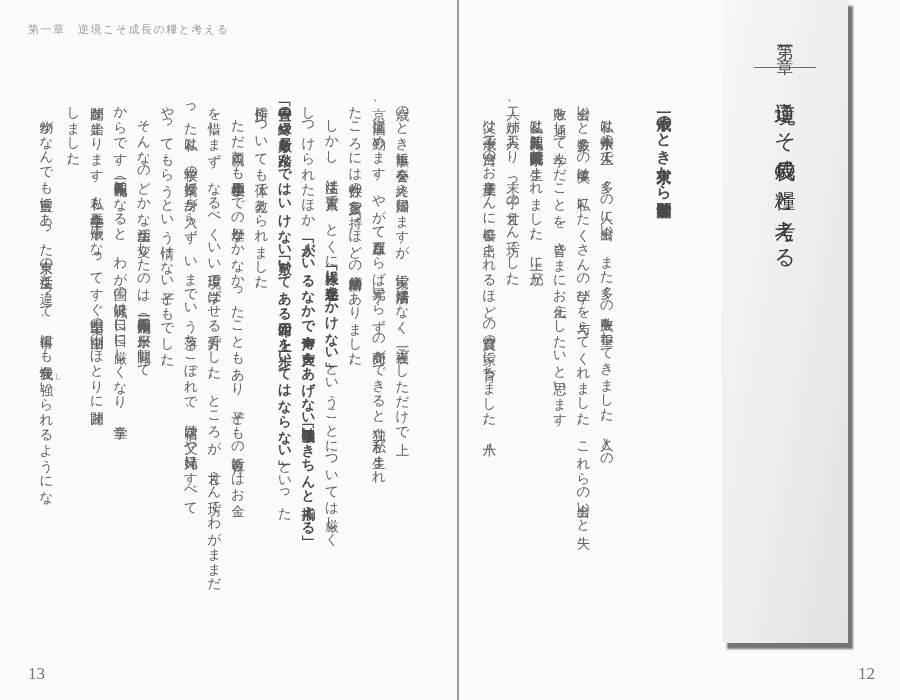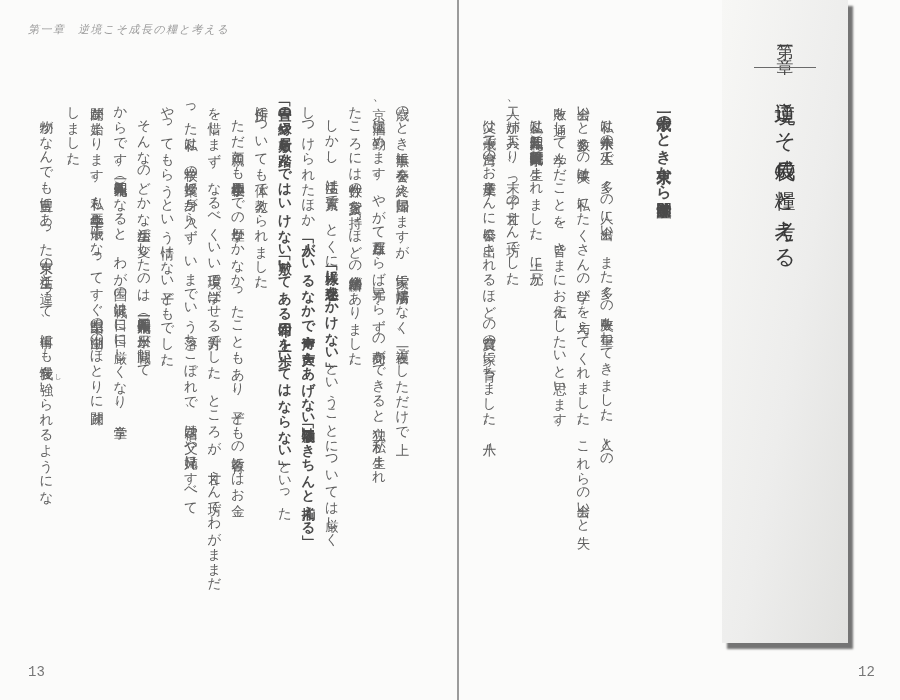--- a/index.html
+++ b/index.html
@@ -8,21 +8,20 @@
     background:#fbfbfa;
     font-family:"Liberation Serif", serif;
   }
   .spread{position:relative;width:900px;height:700px;}
 
   
   .running-head{
     position:absolute;left:28px;top:22px;
     font-size:11px;color:#9a9a9a;letter-spacing:1.5px;
     white-space:pre;
-    font-style:italic;
   }
 
   
   .gutter-line{
     position:absolute;left:457px;top:0;width:2px;height:700px;
     background:#9b9b9b;
   }
 
   
   .chapter-banner{
@@ -60,22 +59,22 @@
     padding-top:8px;margin-left:34px;
   }
   .b{
     font-family:"Liberation Sans", sans-serif;
     font-weight:bold;color:#4a4a4a;
   }
   ruby rt{font-size:7px;color:#8a8a8a;letter-spacing:0;}
 
   
   .page-num{
-    position:absolute;top:664px;font-size:14px;color:#777;
-    font-family:Liberation Mono, monospace;
+    position:absolute;top:664px;font-size:17px;color:#777;
+    font-family:Liberation Serif, serif;
   }
   .page-num.left{left:28px;}
   .page-num.right{left:858px;text-align:center;}
 </style>
 </head>
 <body>
 
 <div class="spread">
 
   <div class="running-head">第一章　逆境こそ成長の糧と考える</div>

